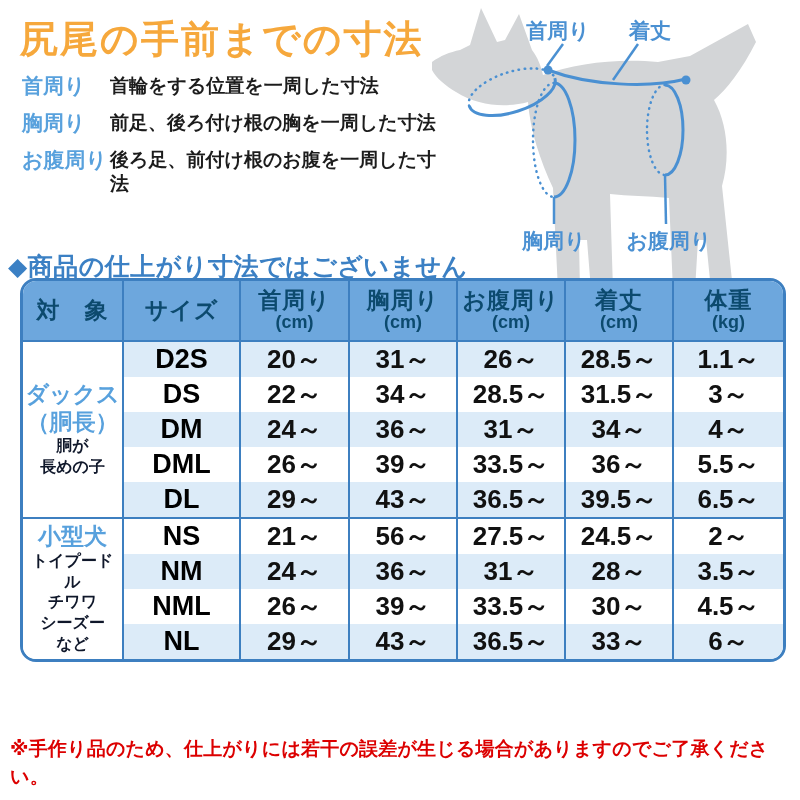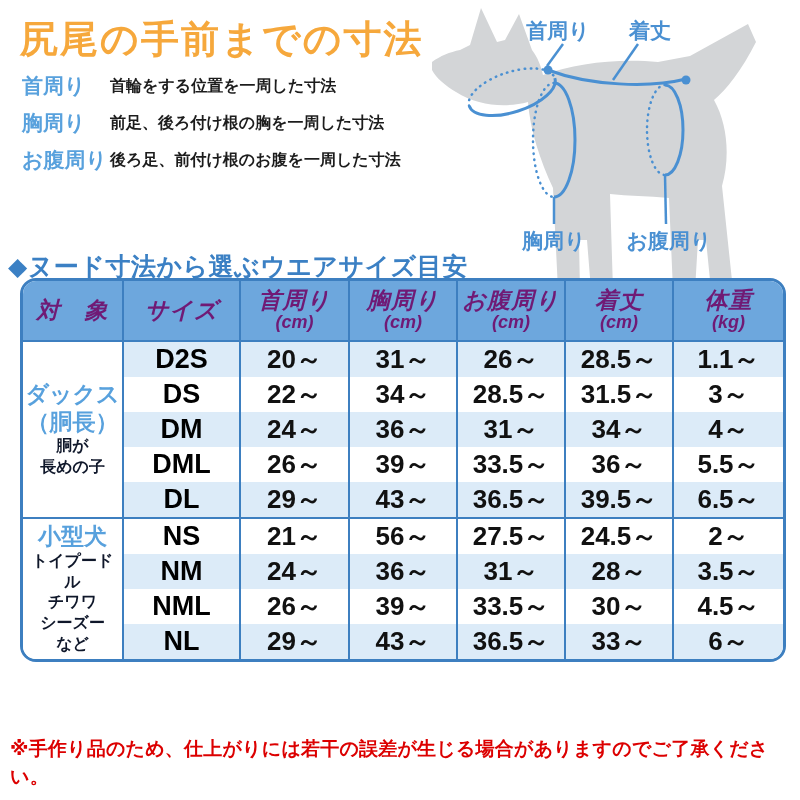--- a/index.html
+++ b/index.html
@@ -8,43 +8,43 @@
   .page { position:relative; width:800px; height:800px; background:#ffffff; overflow:hidden; }
 
   .page-title {
     position:absolute; top:14px; left:20px;
     font-size:38px; font-weight:bold; color:#f6a83c; letter-spacing:2px;
   }
 
   .defs { position:absolute; top:74px; left:22px; width:430px; }
   .def-row { display:flex; align-items:flex-start; margin-bottom:13px; }
   .def-term { flex:0 0 88px; font-size:21px; font-weight:bold; color:#58a1dd; line-height:24px; }
-  .def-desc { font-size:16px; font-weight:600; color:#1c1c1c; line-height:24px; }
+  .def-desc { font-size:19px; font-weight:600; color:#1c1c1c; line-height:24px; }
   .def-desc .line2 { display:block; margin-top:9px; }
 
   .dog-diagram { position:absolute; top:0; left:420px; width:380px; height:278px; }
   .diagram-label { font-size:21px; font-weight:bold; fill:#4a90d2; }
 
   .section-title {
     position:absolute; top:250px; left:8px;
     font-size:25px; font-weight:bold; color:#3b80c4; letter-spacing:0.5px;
   }
 
   .table-wrap {
     position:absolute; top:278px; left:20px; width:766px;
     border:3px solid #3d7fc0; border-radius:16px; overflow:hidden; background:#ffffff;
   }
   table { border-collapse:collapse; table-layout:fixed; width:760px; }
   col.c-target { width:100px; } col.c-size { width:117px; }
   col.c-neck,col.c-chest,col.c-belly,col.c-len { width:108px; }
   col.c-neck { width:109px; } col.c-weight { width:110px; }
   th {
-    background:#6da7dd; color:#701a75; height:60px; text-align:center; vertical-align:middle;
+    background:#6da7dd; color:#0c4a6e; height:60px; text-align:center; vertical-align:middle;
     font-size:23px; font-weight:bold; border-left:2px solid #3d7fc0; border-bottom:2px solid #3d7fc0;
-    line-height:1.1; letter-spacing:1px;font-style:italic;
+    line-height:1.1; letter-spacing:1px;
   }
   th:first-child { border-left:none; }
   th .unit { display:block; font-size:18px; font-weight:600; letter-spacing:0; }
   th .unit:empty { display:none; }
   td {
     height:26px; text-align:center; vertical-align:middle;
     border-left:2px solid #3d7fc0; background:#ffffff;
     font-size:26px; font-weight:600; color:#111111;margin-left:11px;
   }
   tr.stripe td { background:#dcebf8; }
@@ -114,21 +114,21 @@
     <div class="def-row">
       <span class="def-term">胸周り</span>
       <span class="def-desc">前足、後ろ付け根の胸を一周した寸法</span>
     </div>
     <div class="def-row">
       <span class="def-term">お腹周り</span>
       <span class="def-desc">後ろ足、前付け根のお腹を一周した寸法</span>
     </div>
   </div>
 
-  <h2 class="section-title">◆ヌード寸法から選ぶウエアサイズ目安</h2>
+  <h2 class="section-title">◆商品の仕上がり寸法ではございません</h2>
 
   <div class="table-wrap">
     <table>
       <colgroup>
         <col class="c-target">
           <col class="c-size">
           <col class="c-neck">
           <col class="c-chest">
         <col class="c-belly">
           <col class="c-len">

